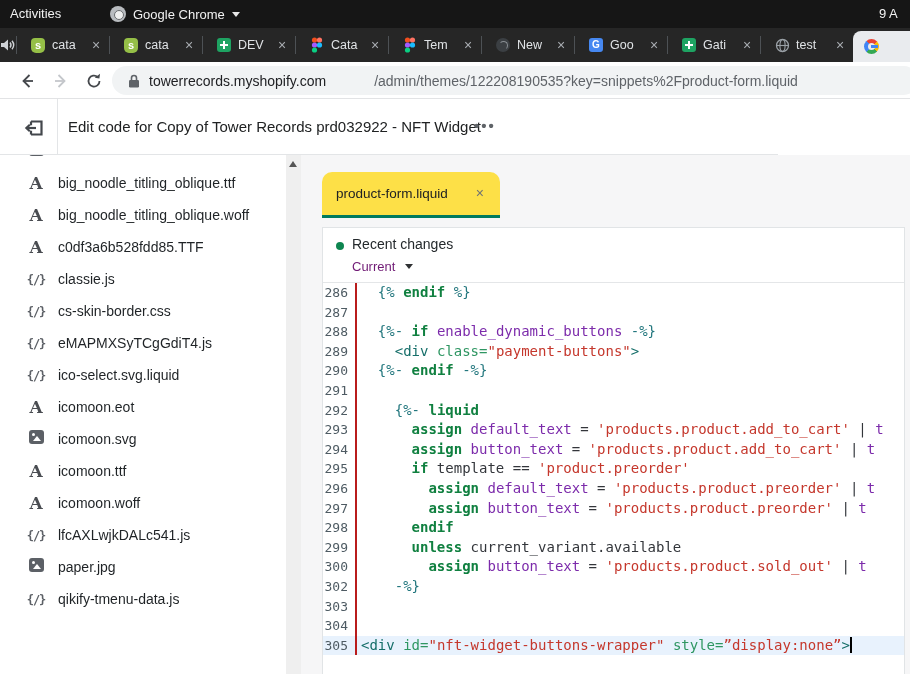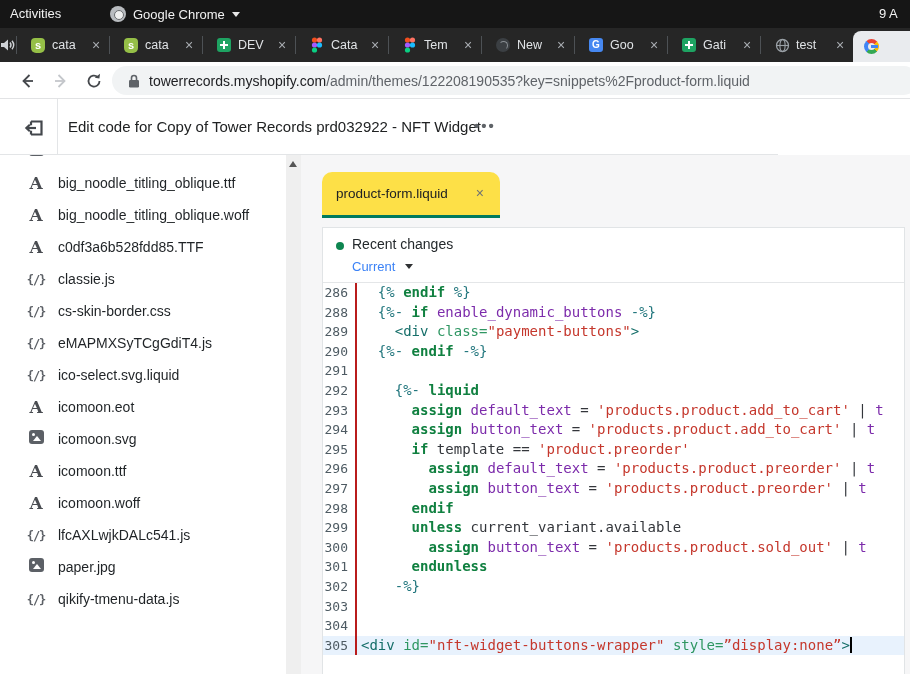--- a/index.html
+++ b/index.html
@@ -39,21 +39,21 @@
   .fv-google::before { content:""; position:absolute; left:4px; top:4px; width:7px; height:7px; border-radius:50%; background:#e9ebee; }
   .fv-google::after { content:""; position:absolute; left:7px; top:6px; width:7px; height:3px; background:#4285f4; }
 
   
   .toolbar { position:absolute; left:0; top:62px; width:910px; height:37px; background:#fff; border-bottom:1px solid #e2e3e5; }
   .nav-btn { position:absolute; top:7px; width:24px; height:24px; display:flex; align-items:center; justify-content:center; border-radius:50%; cursor:pointer; }
   .omnibox { position:absolute; left:112px; top:4px; width:806px; height:29px; background:#f1f3f4; border-radius:15px; display:flex; align-items:center; }
   .omni-lock { margin-left:16px; display:flex; }
   .omni-url { margin-left:9px; font-size:14px; color:#202124; white-space:nowrap; }
   .omni-url .dom { color:#202124; }
-  .omni-url .path { color:#5f6368; }
+  .omni-url .path { color:#5f6368;margin-left:48px; }
 
   
   .page-header { position:absolute; left:0; top:99px; width:778px; height:56px; background:#fff; border-bottom:1px solid #e3e5e7; }
   .exit-btn { position:absolute; left:20px; top:15px; width:28px; height:28px; display:flex; align-items:center; justify-content:center; cursor:pointer; }
   .hdr-divider { position:absolute; left:57px; top:0; width:1px; height:56px; background:#e3e5e7; }
   .hdr-title { position:absolute; left:68px; top:0; height:56px; line-height:56px; font-size:15px; color:#202223; white-space:nowrap; }
   .hdr-dots { position:absolute; left:468px; top:16px; width:34px; height:24px; text-align:center; line-height:22px; color:#5f6368; font-size:15px; font-weight:bold; letter-spacing:2px; cursor:pointer; border-radius:3px; }
 
   
   .sidebar { position:absolute; left:0; top:155px; width:286px; height:519px; background:#fff; overflow:hidden; }
@@ -74,21 +74,21 @@
   .ed-tab { position:absolute; left:21px; top:17px; width:178px; height:46px; background:#fde047; border-radius:10px 10px 0 0; cursor:pointer; }
   .ed-tab .etlabel { position:absolute; left:14px; top:0; height:43px; line-height:43px; font-size:13.5px; color:#202223; }
   .ed-tab .etclose { position:absolute; right:16px; top:13px; font-size:14px; color:#6d7175; cursor:pointer; }
   .ed-tab .underline { position:absolute; left:0; bottom:0; width:100%; height:3px; background:#007a5e; }
 
   .panel { position:absolute; left:21px; right:5px; top:72px; bottom:-2px; background:#fff; border:1px solid #e1e4e6; border-bottom:none; }
   .panel-head { height:55px; border-bottom:1px solid #e4e6e8; position:relative; }
   .rc-dot { position:absolute; left:13px; top:14px; width:8px; height:8px; border-radius:50%; background:#0e8550; }
   .rc-label { position:absolute; left:29px; top:8px; font-size:14px; color:#24292c; }
   .rc-version { position:absolute; left:29px; top:31px; display:flex; align-items:center; gap:10px; cursor:pointer; }
-  .rc-version .vlabel { font-size:13px; color:#3b82f6; }
+  .rc-version .vlabel { font-size:13px; color:#701a75; }
   .rc-version .vcaret { width:0; height:0; border-left:4px solid transparent; border-right:4px solid transparent; border-top:5px solid #2f3133; }
 
   .code { position:relative; font-family:"DejaVu Sans Mono", monospace; font-size:14px; overflow:hidden; cursor:text; }
   .code-row { display:flex; height:19.6px; line-height:19.6px; }
   .code-row.active { background:#e8f2fd; }
   .gutter { flex:0 0 34px; text-align:right; padding-right:7px; font-size:13px; color:#4e5b63; border-right:2px solid #b91c1c; background:transparent; }
   .ln-code { flex:1; padding-left:4px; white-space:pre; overflow:hidden; }
   .tk-plain { color:var(--c-plain); }
   .tk-kw    { color:var(--c-kw); font-weight:bold; }
   .tk-delim { color:var(--c-delim); }
@@ -332,20 +332,24 @@
         <span class="vlabel">Current</span>
         <span class="vcaret"></span>
       </span>
     </div>
     <div class="code" id="code-lines">
         <div class="code-row">
           <span class="gutter">286</span>
           <span class="ln-code"><span class="tk-plain">  </span><span class="tk-delim">{%</span><span class="tk-plain"> </span><span class="tk-kw">endif</span><span class="tk-plain"> </span><span class="tk-delim">%}</span></span>
         </div>
         <div class="code-row">
+          <span class="gutter">287</span>
+          <span class="ln-code"></span>
+        </div>
+        <div class="code-row">
           <span class="gutter">288</span>
           <span class="ln-code"><span class="tk-plain">  </span><span class="tk-delim">{%-</span><span class="tk-plain"> </span><span class="tk-kw">if</span><span class="tk-plain"> </span><span class="tk-var">enable_dynamic_buttons</span><span class="tk-plain"> </span><span class="tk-delim">-%}</span></span>
         </div>
         <div class="code-row">
           <span class="gutter">289</span>
           <span class="ln-code"><span class="tk-plain">    </span><span class="tk-tag">&lt;div</span><span class="tk-plain"> </span><span class="tk-attr">class=</span><span class="tk-str">"payment-buttons"</span><span class="tk-tag">&gt;</span></span>
         </div>
         <div class="code-row">
           <span class="gutter">290</span>
           <span class="ln-code"><span class="tk-plain">  </span><span class="tk-delim">{%-</span><span class="tk-plain"> </span><span class="tk-kw">endif</span><span class="tk-plain"> </span><span class="tk-delim">-%}</span></span>
@@ -382,24 +386,20 @@
           <span class="gutter">298</span>
           <span class="ln-code"><span class="tk-plain">      </span><span class="tk-kw">endif</span></span>
         </div>
         <div class="code-row">
           <span class="gutter">299</span>
           <span class="ln-code"><span class="tk-plain">      </span><span class="tk-kw">unless</span><span class="tk-plain"> current_variant.available</span></span>
         </div>
         <div class="code-row">
           <span class="gutter">300</span>
           <span class="ln-code"><span class="tk-plain">        </span><span class="tk-kw">assign</span><span class="tk-plain"> </span><span class="tk-var">button_text</span><span class="tk-plain"> = </span><span class="tk-str">'products.product.sold_out'</span><span class="tk-plain"> | </span><span class="tk-var">t</span></span>
-        </div>
-        <div class="code-row">
-          <span class="gutter">301</span>
-          <span class="ln-code"><span class="tk-plain">      </span><span class="tk-kw">endunless</span></span>
         </div>
         <div class="code-row">
           <span class="gutter">302</span>
           <span class="ln-code"><span class="tk-plain">    </span><span class="tk-delim">-%}</span></span>
         </div>
         <div class="code-row">
           <span class="gutter">303</span>
           <span class="ln-code"></span>
         </div>
         <div class="code-row">

